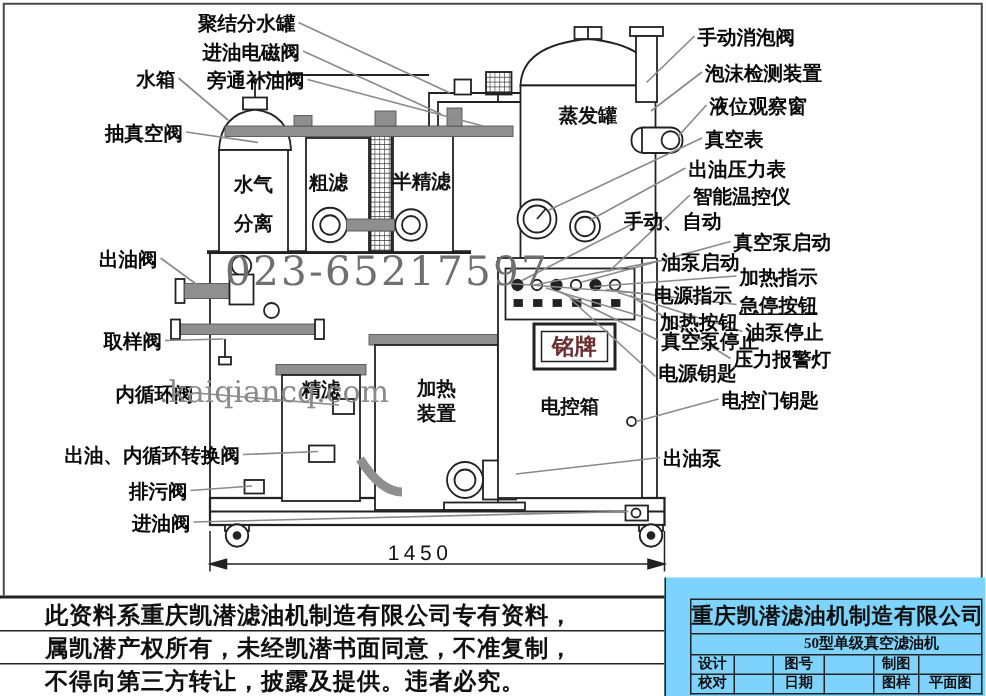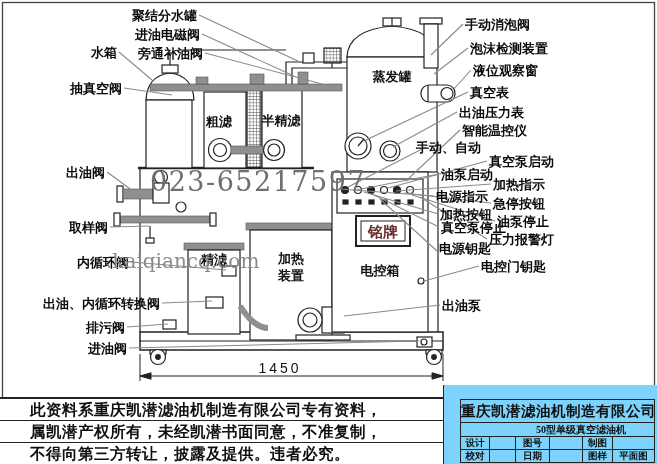--- a/index.html
+++ b/index.html
@@ -244,20 +244,22 @@
       <line x1="491" y1="203" x2="404" y2="193" stroke="#8a8a8a" stroke-width="1.1"></line>
       <line x1="438" y1="214" x2="364" y2="192" stroke="#8a8a8a" stroke-width="1.1"></line>
       <line x1="495" y1="221" x2="412" y2="195" stroke="#8a8a8a" stroke-width="1.1"></line>
       <line x1="439" y1="227" x2="372" y2="194" stroke="#8a8a8a" stroke-width="1.1"></line>
       <line x1="487" y1="239" x2="420" y2="197" stroke="#8a8a8a" stroke-width="1.1"></line>
       <line x1="437" y1="251" x2="380" y2="199" stroke="#8a8a8a" stroke-width="1.1"></line>
       <line x1="479" y1="266" x2="424" y2="281" stroke="#8a8a8a" stroke-width="1.1"></line>
       <line x1="440" y1="305" x2="344" y2="316" stroke="#8a8a8a" stroke-width="1.1"></line>
     </svg>
 
+  <div class="part-label" style="left:150px;top:110px;width:38px;line-height:26px;">水气
+分离</div>
   <div class="part-label" style="left:205px;top:113px;width:28px;">粗滤</div>
   <div class="part-label" style="left:257px;top:112px;width:48px;">半精滤</div>
   <div class="part-label" style="left:366px;top:68px;width:52px;">蒸发罐</div>
   <div class="part-label" style="left:192px;top:251px;width:44px;">精滤</div>
   <div class="part-label" style="left:268px;top:250px;width:46px;">加热
 装置</div>
   <div class="part-label" style="left:358px;top:223px;width:50px;color:#6b2f2f;font-size:15px;">铭牌</div>
   <div class="part-label" style="left:352px;top:262px;width:56px;">电控箱</div>
 
   <div id="dim-label">1450</div>
@@ -305,21 +307,21 @@
     <div class="callout" style="left: 470px; top: 40px;">泡沫检测装置</div>
     <div class="callout" style="left: 473px; top: 62px;">液位观察窗</div>
     <div class="callout" style="left: 470px; top: 84px;">真空表</div>
     <div class="callout" style="left: 459px; top: 104px;">出油压力表</div>
     <div class="callout" style="left: 462px; top: 122px;">智能温控仪</div>
     <div class="callout" style="left: 416px; top: 139px;">手动、自动</div>
     <div class="callout" style="left: 489px; top: 153px;">真空泵启动</div>
     <div class="callout" style="left: 441px; top: 166px;">油泵启动</div>
     <div class="callout" style="left: 493px; top: 176px;">加热指示</div>
     <div class="callout" style="left: 436px; top: 188px;">电源指示</div>
-    <div class="callout" style="left: 493px; top: 195px;">急停按钮</div>
+    <div class="callout" style="left: 493px; top: 195px; text-decoration: underline;">急停按钮</div>
     <div class="callout" style="left: 440px; top: 206px;">加热按钮</div>
     <div class="callout" style="left: 497px; top: 213px;">油泵停止</div>
     <div class="callout" style="left: 441px; top: 219px;">真空泵停止</div>
     <div class="callout" style="left: 489px; top: 231px;">压力报警灯</div>
     <div class="callout" style="left: 439px; top: 240px;">电源钥匙</div>
     <div class="callout" style="left: 481px; top: 258px;">电控门钥匙</div>
     <div class="callout" style="left: 442px; top: 297px;">出油泵</div>
   </div>
 
 </body></html>

